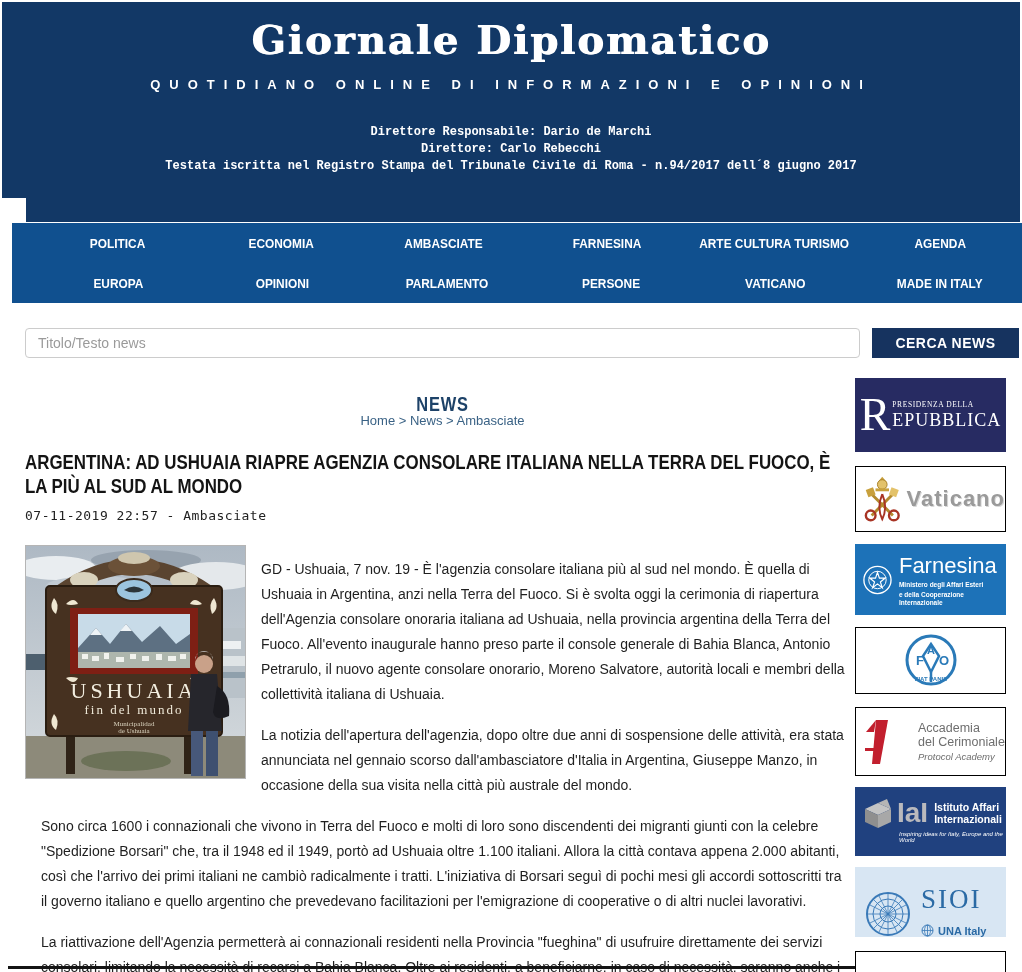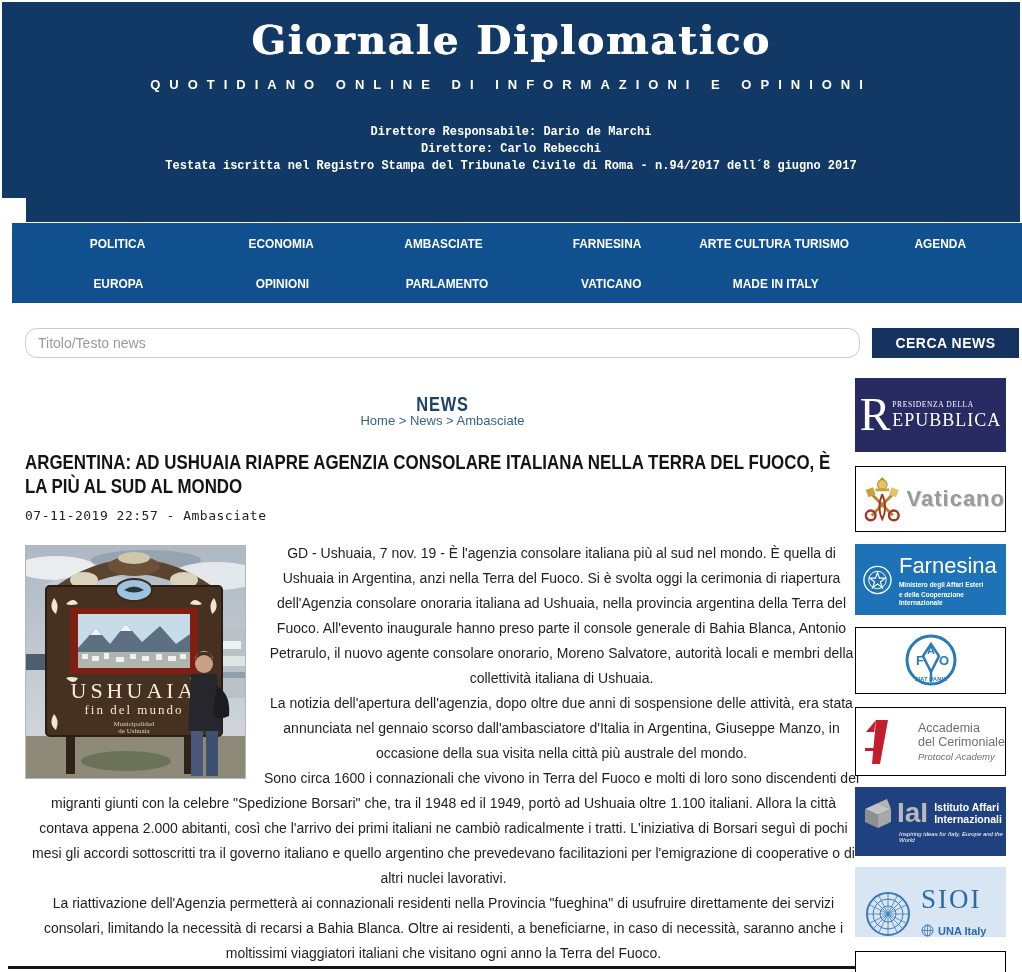--- a/index.html
+++ b/index.html
@@ -17,21 +17,21 @@
 
   
   .navbar { position:absolute; left:12px; top:223px; width:1022px; height:80px; background:#10508f; }
   .nav-row { display:grid; grid-template-columns:repeat(6,1fr); height:40px; padding:0 12px 0 24px; }
   .nav-item { display:flex; align-items:center; justify-content:center; color:#fff;
               font-size:13.5px; font-weight:bold; cursor:pointer; white-space:nowrap; }
   .nav-item span { display:inline-block; transform:scaleX(0.88); }
 
   
   .search-input { position:absolute; left:25px; top:328px; width:835px; height:30px;
-                  border:1px solid #ccc; border-radius:12px; padding:0 12px; font-size:14px;
+                  border:1px solid #ccc; border-radius:4px; padding:0 12px; font-size:14px;
                   color:#444; font-family:"Liberation Sans", sans-serif; }
   .search-input::placeholder { color:#9a9a9a; }
   .search-btn { position:absolute; left:872px; top:328px; width:147px; height:30px;
                 background:#16335f; color:#fff; border:none; font-weight:bold; font-size:14px;
                 letter-spacing:0.5px; cursor:pointer; font-family:"Liberation Sans", sans-serif; }
 
   
   .section-title { position:absolute; left:25px; top:392px; width:835px; text-align:center;
                    color:#1d4268; font-size:21px; font-weight:bold; }
   .section-title span { display:inline-block; transform:scaleX(0.78); letter-spacing:1px; }
@@ -39,21 +39,21 @@
                 color:#3a6285; font-size:13px; cursor:pointer; }
 
   
   .headline { position:absolute; left:25px; top:450px; width:965px; color:#141414;
               font-size:20px; font-weight:bold; line-height:24px;
               transform:scaleX(0.845); transform-origin:left top; }
   .art-meta { position:absolute; left:25px; top:508px; font-family:"DejaVu Sans Mono", monospace;
               font-size:13px; color:#222; letter-spacing:0.5px; }
   .art-body { position:absolute; left:25px; top:541px; width:837px; font-size:14px;
               line-height:25px; color:#1f1f1f; }
-  .art-body p { margin:0;text-align:center; }
+  .art-body p { margin:16px; }
   .art-image { float:left; width:221px; height:234px; margin:4px 15px 6px 0; border:1px solid #b5b5b5; }
   .bottom-rule { position:absolute; left:8px; top:966px; width:854px; height:3px; background:#141414; }
 
   
   .banner { position:absolute; left:855px; width:151px; cursor:pointer; overflow:hidden; }
   .b-presidenza { top:378px; height:74px; background:#272b62; color:#fff;
                   display:flex; align-items:center; justify-content:center;
                   font-family:"Liberation Serif", serif; }
   .pr-r { font-size:46px; line-height:40px; }
   .pr-col { display:flex; flex-direction:column; margin-left:2px; }
@@ -134,20 +134,23 @@
     </div>
     <div class="nav-row">
       <div class="nav-item">
           <span>EUROPA</span>
         </div>
       <div class="nav-item">
           <span>OPINIONI</span>
         </div>
       <div class="nav-item">
           <span>PARLAMENTO</span>
+        </div>
+      <div class="nav-item">
+          <span>PERSONE</span>
         </div>
       <div class="nav-item">
           <span>VATICANO</span>
         </div>
       <div class="nav-item">
           <span>MADE IN ITALY</span>
         </div>
     </div>
   </div>
 

